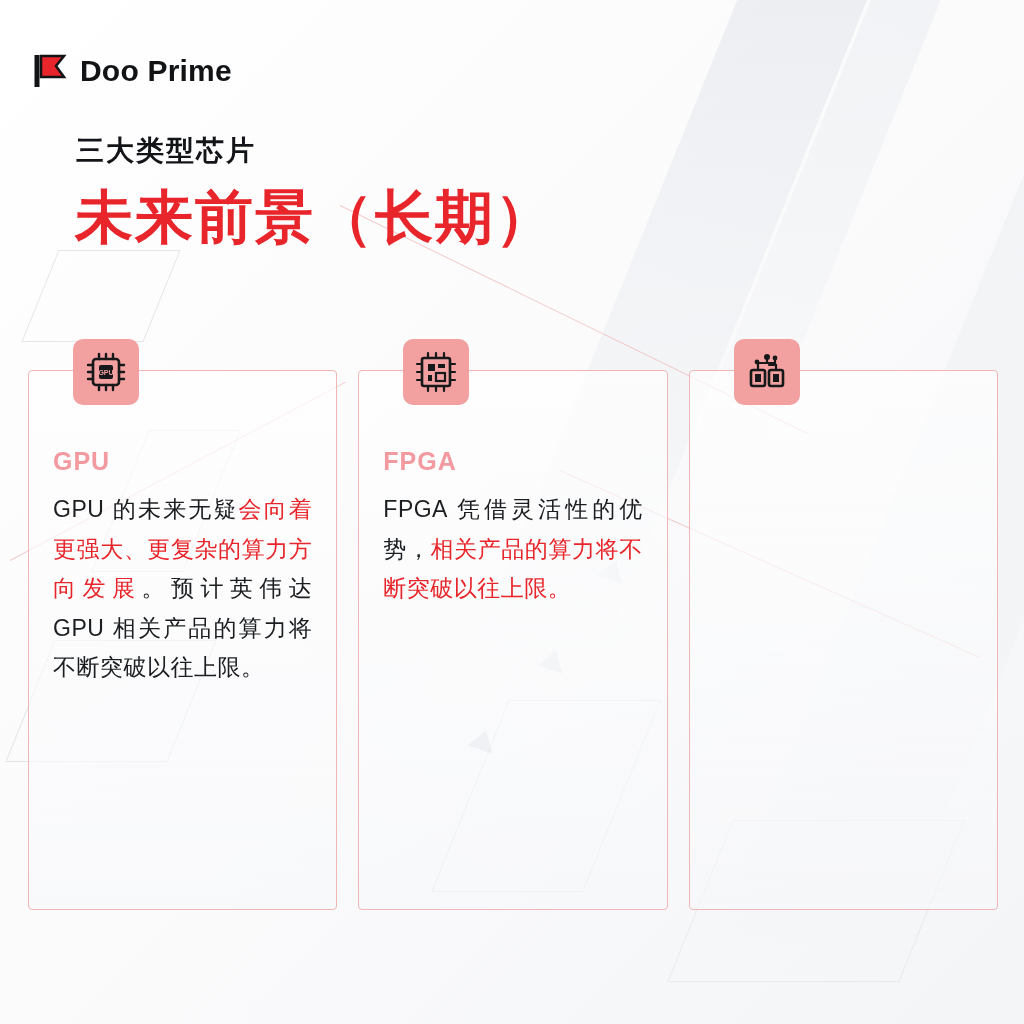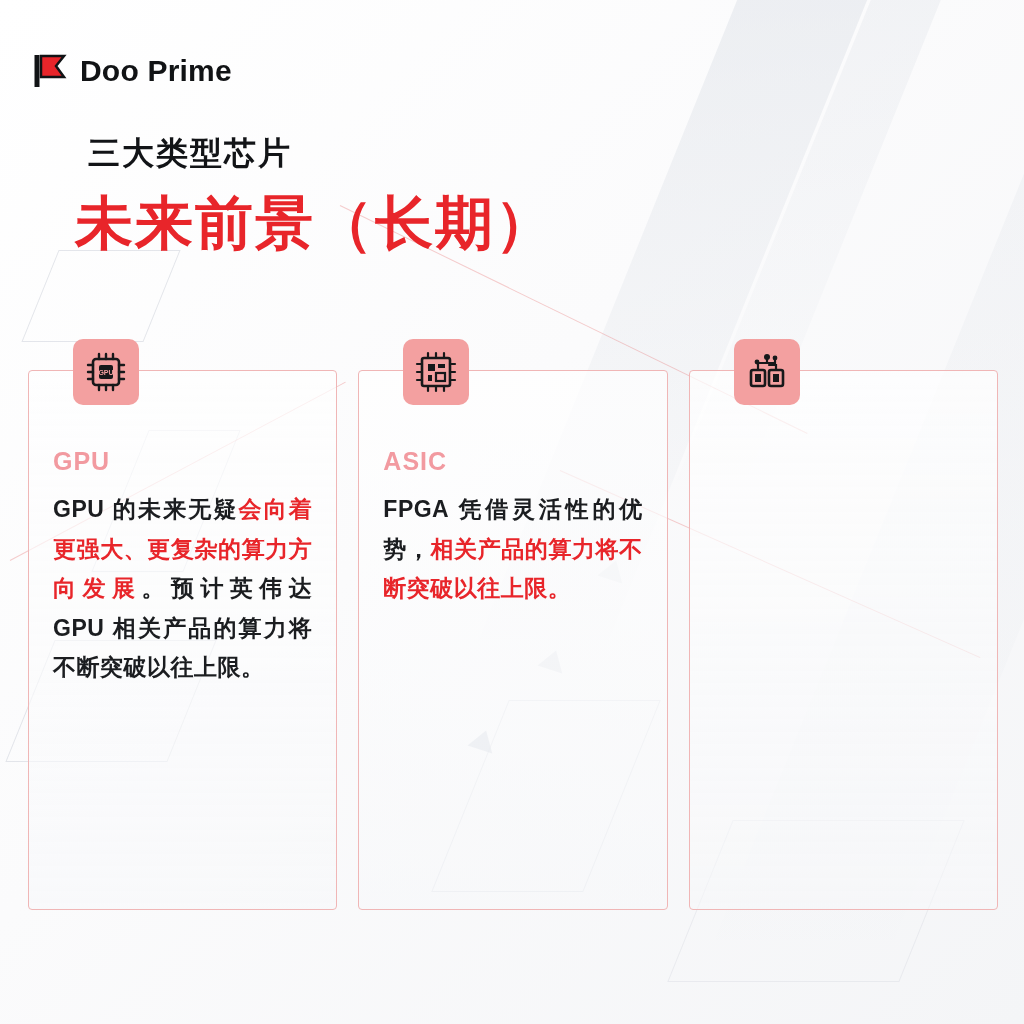--- a/index.html
+++ b/index.html
@@ -72,25 +72,25 @@
     color: #111315;
   }
 
   
   .title-block {
     position: absolute;
     top: 132px;
     left: 72px;
   }
   .subtitle {
-    font-size: 32px;
+    font-size: 28px;
     font-weight: bold;
     color: #121417;
     letter-spacing: 2px;
-    margin: 0 0 14px 16px;
+    margin: 0 0 14px 4px;
   }
   .title {
     font-size: 58px;
     font-weight: bold;
     color: #e8252a;
     letter-spacing: 2px;
     margin: 3px;
     line-height: 1.15;
   }
 
@@ -128,21 +128,21 @@
   .card-icon svg { display: block; }
   .card-label {
     font-size: 25px;
     font-weight: bold;
     color: #f29aa0;
     letter-spacing: 1px;
     margin: 4px 0 14px 0;
   }
   .card-body {
     font-size: 23px;
-    font-weight: bold;
+    font-weight: normal;
     line-height: 1.72;
     color: #1b1d20;
     letter-spacing: .5px;
     text-align: justify;
   }
   .hl {
     color: #e8252a;
   }
 
   
@@ -240,21 +240,21 @@
               <path d="M30 36 V41"></path>
             <path d="M8 14 H3"></path>
               <path d="M8 22 H3"></path>
               <path d="M8 30 H3"></path>
             <path d="M36 14 H41"></path>
               <path d="M36 22 H41"></path>
               <path d="M36 30 H41"></path>
           </g>
         </svg>
       </div>
-      <div class="card-label">ASIC</div>
+      <div class="card-label">FPGA</div>
       <div class="card-body">
         <span>FPGA 凭借灵活性的优势，</span><span class="hl">相关产品的算力将不断突破以往上限。</span>
       </div>
     </div>
 
     <div class="card">
       <div class="card-icon">
         <svg width="44" height="44" viewBox="0 0 44 44">
           <rect x="6" y="20" width="14" height="16" rx="2" fill="none" stroke="#17181a" stroke-width="2.6"></rect>
           <rect x="24" y="20" width="14" height="16" rx="2" fill="none" stroke="#17181a" stroke-width="2.6"></rect>

